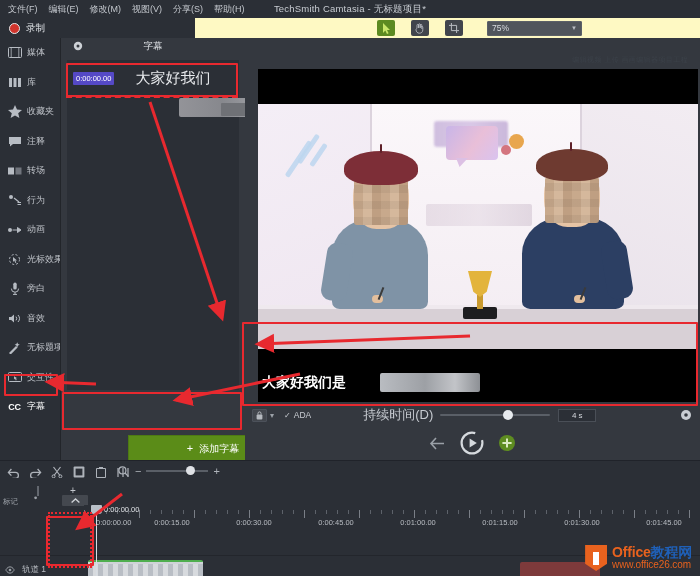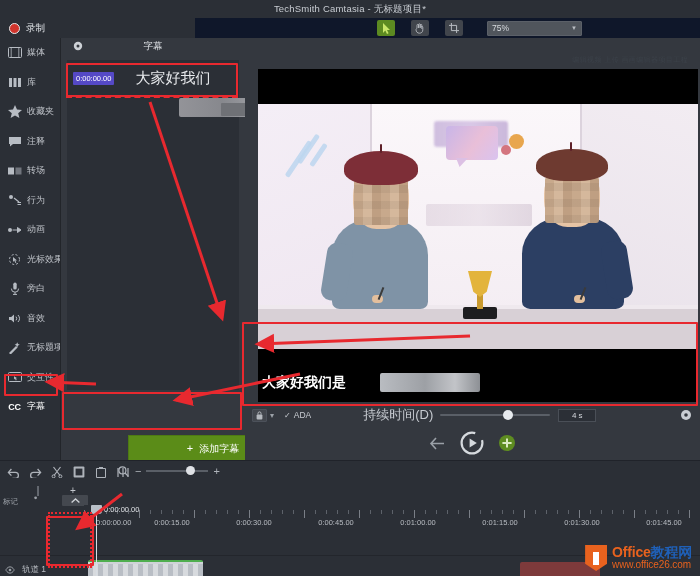--- a/index.html
+++ b/index.html
@@ -22,21 +22,21 @@
     padding-left:8px;gap:11px;z-index:4;}
   .menuitem{font-size:9px;color:#c2c6cc;line-height:18px;white-space:nowrap;cursor:default;}
 
   
   .recordbar{position:absolute;left:0;top:18px;width:195px;height:20px;display:flex;align-items:center;
     padding-left:9px;gap:6px;background:#2b2f36;}
   .rec-dot{width:11px;height:11px;border-radius:50%;background:#d0342c;border:1.5px solid #e9e9ea;}
   .rec-lbl{font-size:9.5px;color:#dfe2e6;}
 
   
-  .toolbar{position:absolute;left:195px;top:18px;width:505px;height:20px;background:#0f172a;
+  .toolbar{position:absolute;left:195px;top:18px;width:505px;height:20px;background:#fef9c3;
     display:flex;align-items:center;padding-left:182px;gap:16px;}
   .tool{width:18px;height:16px;display:flex;align-items:center;justify-content:center;border-radius:2px;
     background:#41454c;}
   .tool.active{background:#5c8a21;}
   .tool svg{display:block;}
   .zoomsel{margin-left:8px;width:95px;height:15px;background:#50555c;border:1px solid #5b6068;
     display:flex;align-items:center;justify-content:space-between;padding:0 4px;border-radius:1px;}
   .zoomsel .zv{font-size:8.5px;color:#d8dbdf;}
   .zoomsel .car{font-size:6px;color:#b9bdc3;}
 
@@ -201,20 +201,28 @@
 </style>
 </head>
 <body>
 
 <div id="app">
 
   <div class="titlebar">
     <div class="ttl">TechSmith Camtasia - 无标题项目*</div>
   </div>
 
+  <div class="menubar">
+    <div class="menuitem">文件(F)</div>
+    <div class="menuitem">编辑(E)</div>
+    <div class="menuitem">修改(M)</div>
+    <div class="menuitem">视图(V)</div>
+    <div class="menuitem">分享(S)</div>
+    <div class="menuitem">帮助(H)</div>
+  </div>
 
   <div class="recordbar">
     <div class="rec-dot"></div>
     <div class="rec-lbl">录制</div>
   </div>
 
   <div class="toolbar">
     <div class="tool active">
       <span>
         <svg width="9" height="11" viewBox="0 0 9 11">

